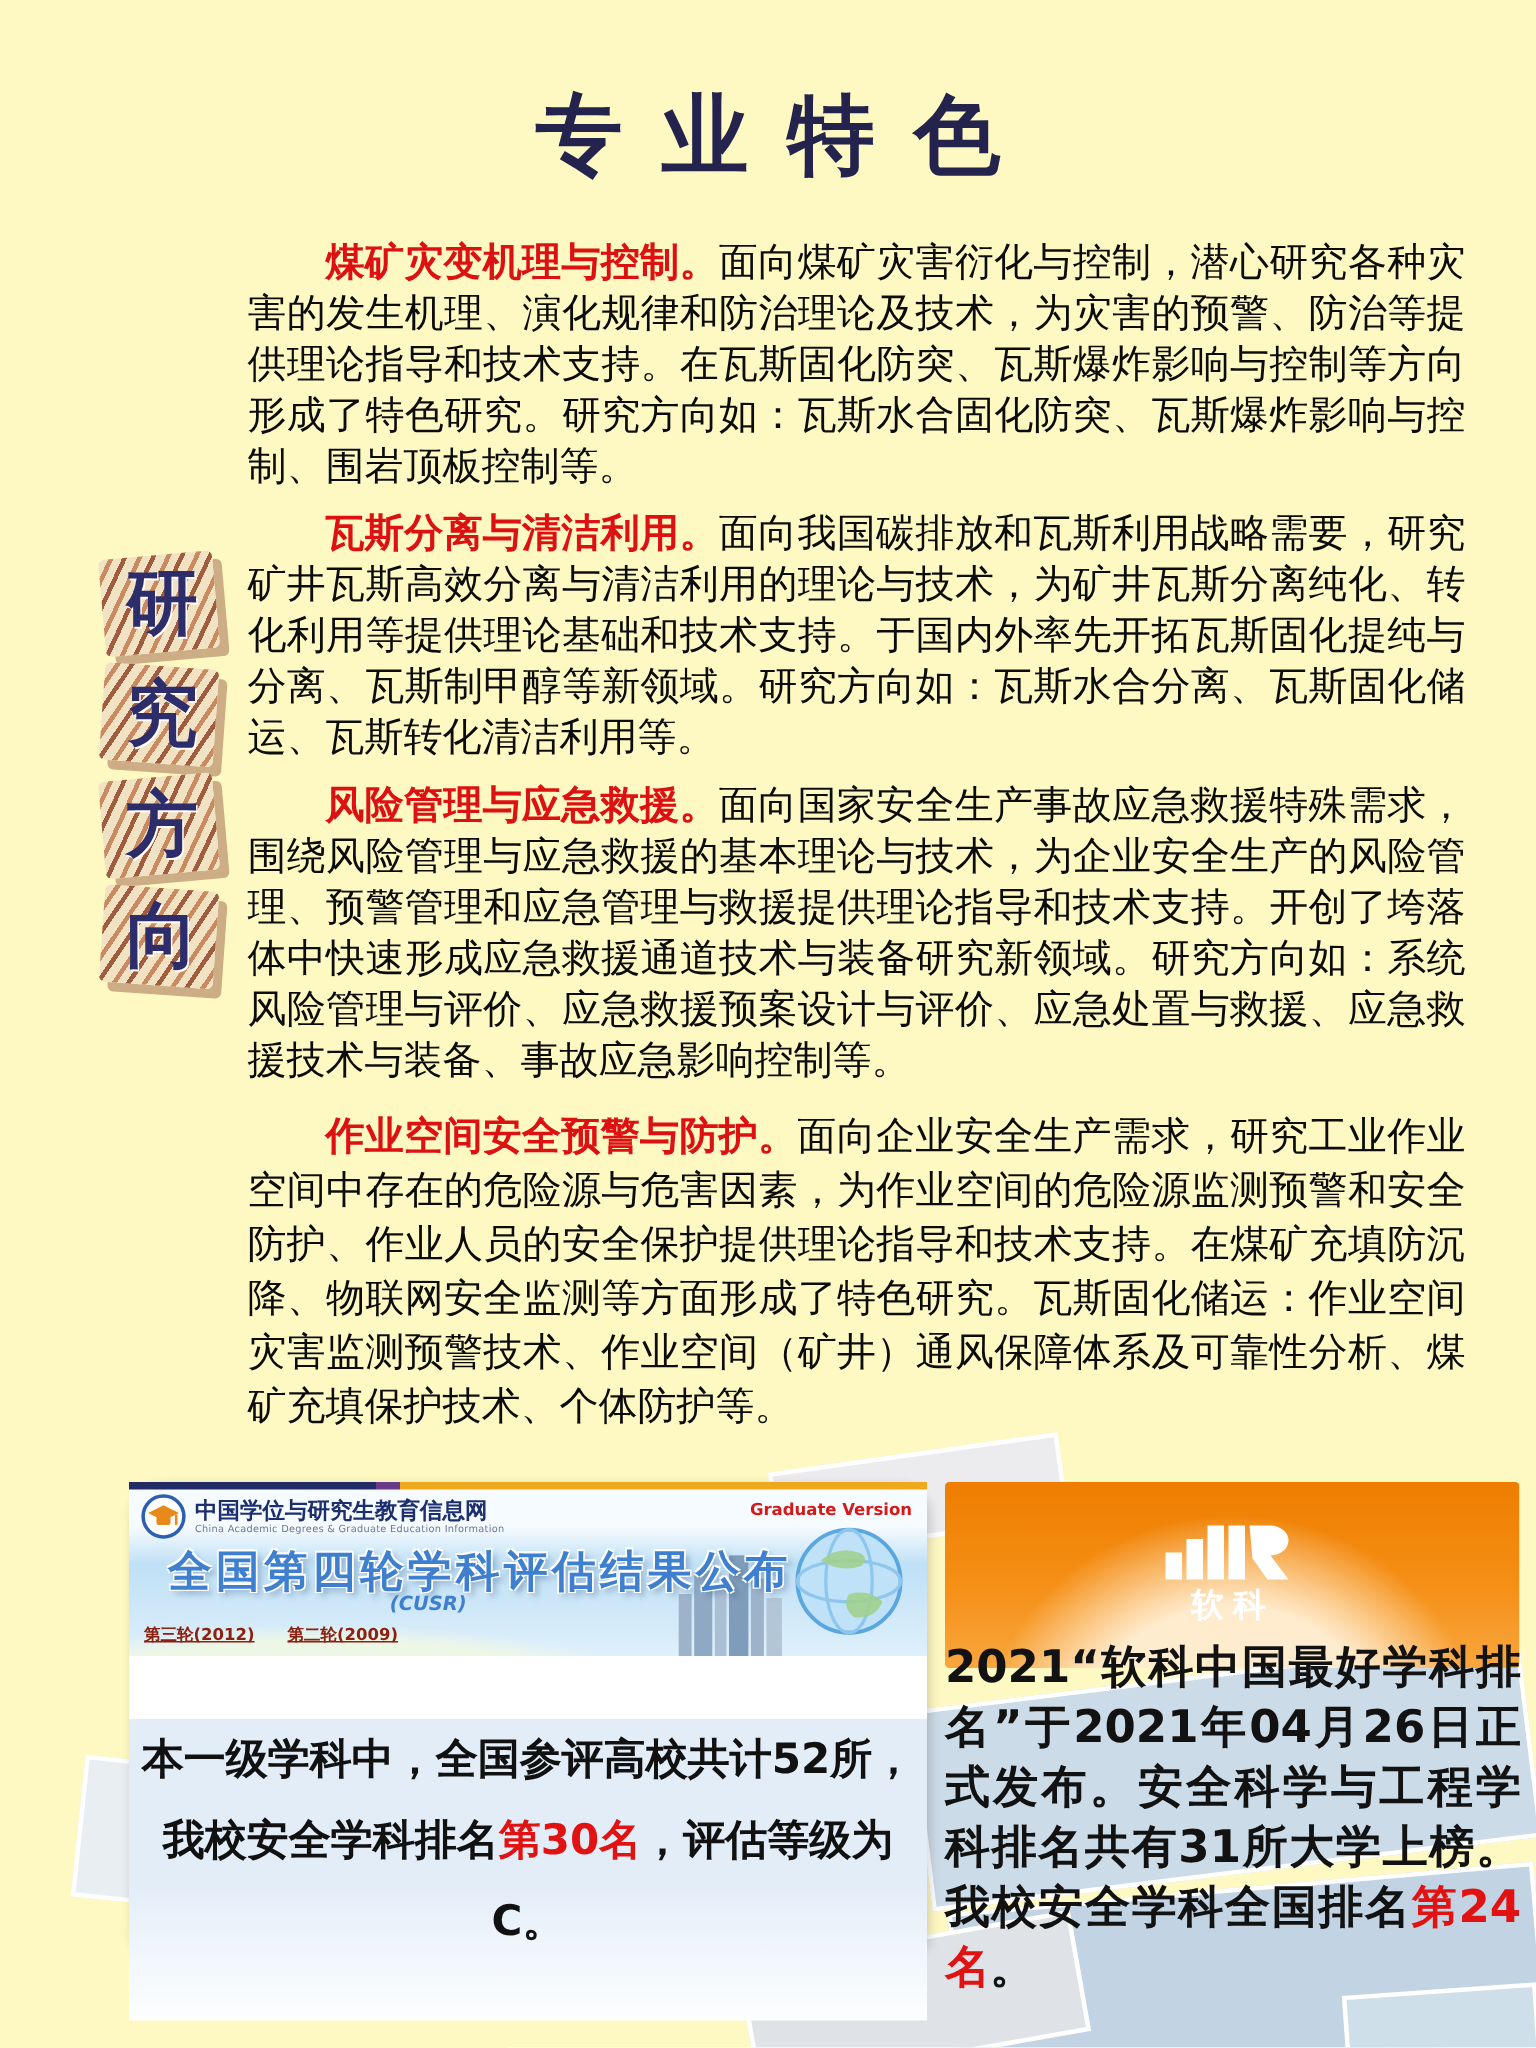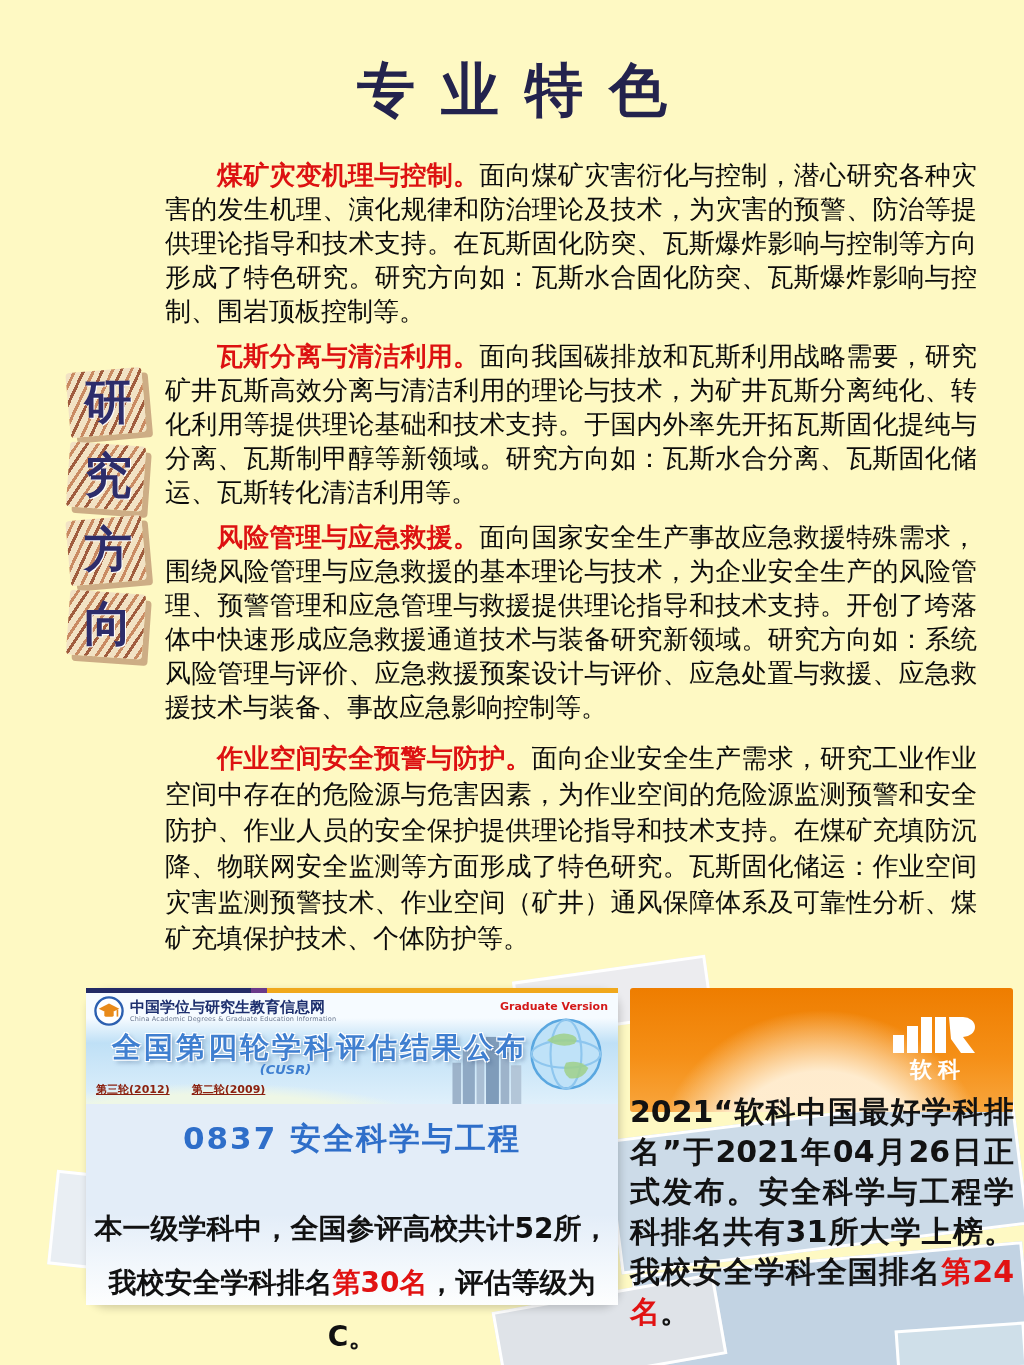--- a/index.html
+++ b/index.html
@@ -87,21 +87,21 @@
     font-size:28px; color:#111; line-height:54px; }
   .hl-red { color:#e11212; }
 
   
   .ruanke-banner {
     position:absolute; left:630px; top:988px; width:383px; height:124px; z-index:1;
     border-radius:3px;
     background:
       radial-gradient(ellipse at 50% 145%, rgba(255,240,215,.95) 0 38%, rgba(255,240,215,0) 62%),
       linear-gradient(180deg,#ee7d00 0%,#f58f16 55%,#f8a63e 100%);
-    display:flex; align-items:center; justify-content:flex-end;
+    display:flex; align-items:center; justify-content:center;
   }
   .ruanke-logo { width:150px; height:78px; margin-top:-4px; }
   .ruanke-text {
     position:absolute; left:630px; top:1092px; width:384px; z-index:1;
     font-size:30px; font-weight:bold; color:#121212; line-height:40px;
     text-align:justify; text-justify:inter-ideograph;
   }
 </style>
 </head>
 <body>
@@ -181,21 +181,20 @@
       <div class="cusr-headline">全国第四轮学科评估结果公布</div>
       <div class="cusr-cusr">(CUSR)</div>
 
       <div class="cusr-links">
         <span class="cusr-link">第三轮(2012)</span>
         <span class="cusr-link">第二轮(2009)</span>
       </div>
     </div>
 
     <div class="cusr-body">
-      <div class="cusr-discipline">0837  安全科学与工程</div>
       <div class="cusr-result">
         <div>本一级学科中，全国参评高校共计52所，</div>
         <div><span>我校安全学科排名</span><span class="hl-red">第30名</span><span>，评估等级为C。</span></div>
       </div>
     </div>
   </div>
 
   <div class="ruanke-banner">
     <svg class="ruanke-logo" viewBox="0 0 150 78">
       <rect x="30" y="26" width="11" height="18" fill="#ffffff"></rect>

